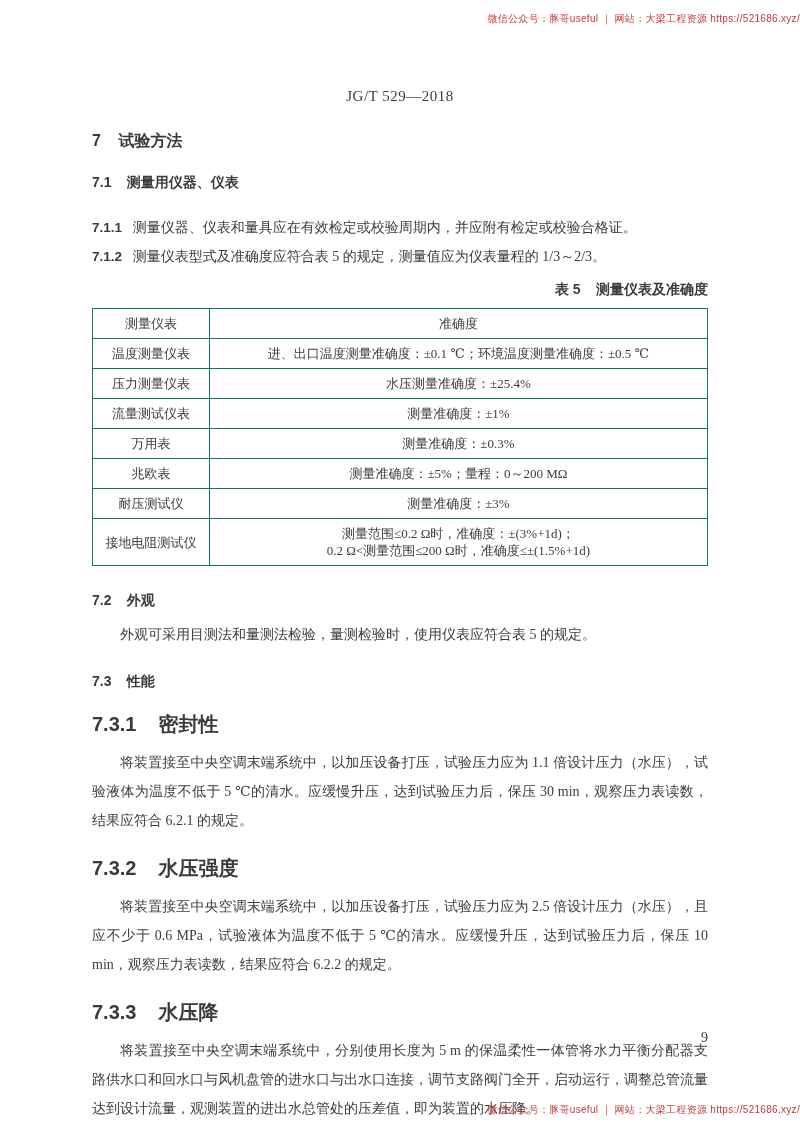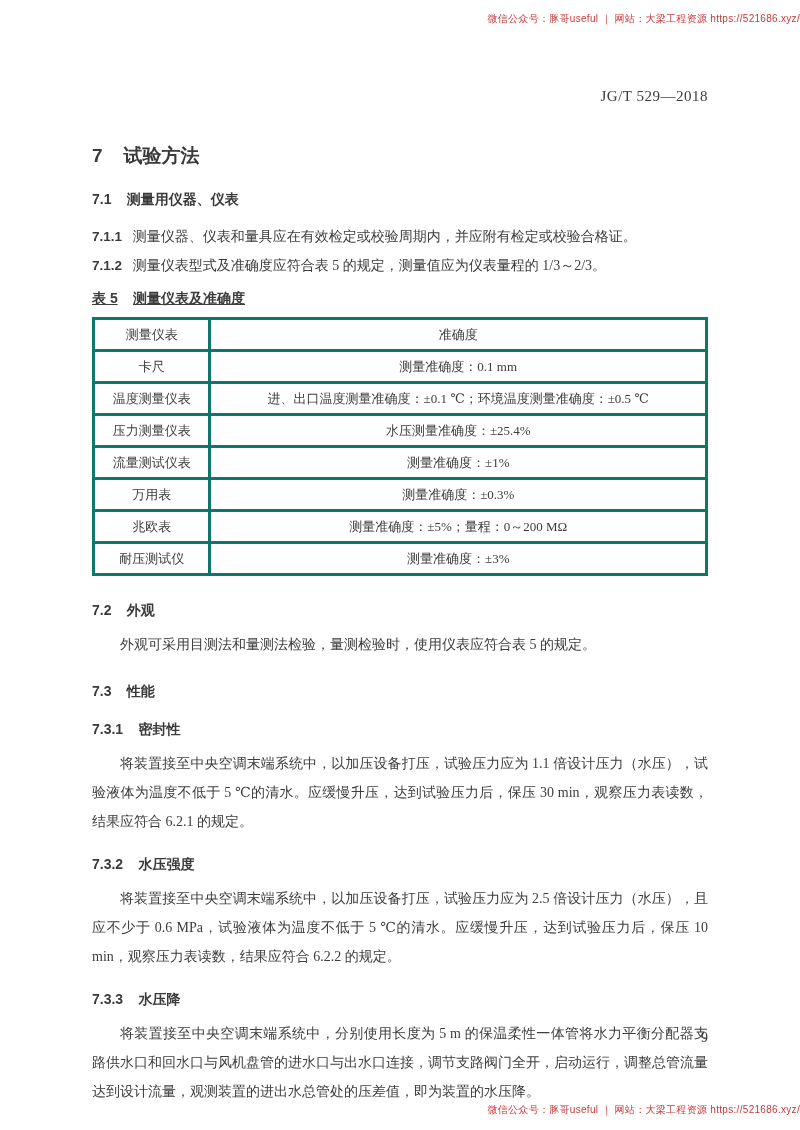--- a/index.html
+++ b/index.html
@@ -25,70 +25,69 @@
   .wm-top { top: 12px; }
   .wm-bottom { top: 1103px; }
   .content {
     position: absolute;
     left: 92px;
     right: 92px;
     top: 0;
   }
   .doc-number {
     margin-top: 88px;
-    text-align: right;
+    text-align: center;
     font-size: 15px;
     letter-spacing: 0.5px;
     color: #3c3c3c;
   }
   .heading {
     font-family: "Liberation Sans", "DejaVu Sans", sans-serif;
     font-weight: bold;
     color: #3a3a3a;
   }
-  .h-l1 { font-size: 19px; margin-top: 38px; }
+  .h-l1 { font-size: 16px; margin-top: 26px; }
   .h-l2 { font-size: 14px; margin-top: 22px; }
-  .h-l3 { font-size: 14px; margin-top: 20px; }
+  .h-l3 { font-size: 20px; margin-top: 20px; }
   .h-num { margin-right: 1.1em; }
   .clause {
-    margin: 13px 0 0 0;
+    margin: 21px 0 0 0;
     font-size: 14px;
     line-height: 29px;
     text-align: justify;
   }
   .clause-num {
     font-family: "Liberation Sans", "DejaVu Sans", sans-serif;
     font-weight: bold;
     font-size: 13.5px;
     margin-right: 0.8em;
   }
   .para {
     margin: 10px 0 0 0;
     font-size: 14px;
     line-height: 29px;
     text-align: justify;
     text-indent: 2em;
   }
   .tbl-caption {
     margin-top: 10px;
-    text-align: left;
+    text-align: right;
     font-family: "Liberation Sans", "DejaVu Sans", sans-serif;
     font-weight: bold;
     font-size: 14px;
-    text-decoration: underline;
   }
   .cap-num { margin-right: 1.1em; }
   table.acc {
     width: 100%;
     border-collapse: collapse;
     margin-top: 9px;
     table-layout: fixed;
   }
   table.acc th, table.acc td {
-    border: 3px solid #0f766e;
+    border: 1px solid #0f766e;
     font-size: 13px;
     font-weight: normal;
     text-align: center;
     vertical-align: middle;
     padding: 6px 4px;
     line-height: 17px;
     color: #3c3c3c;
   }
   table.acc th { height: 17px; }
   table.acc .col-name { width: 19%; }
@@ -138,24 +137,20 @@
           <col>
         </colgroup>
       <thead>
         <tr>
           <th>测量仪表</th>
           <th>准确度</th>
         </tr>
       </thead>
       <tbody>
         <tr>
-          <td>卡尺</td>
-          <td class="acc-val">测量准确度：0.1 mm</td>
-        </tr>
-        <tr>
           <td>温度测量仪表</td>
           <td class="acc-val">进、出口温度测量准确度：±0.1 ℃；环境温度测量准确度：±0.5 ℃</td>
         </tr>
         <tr>
           <td>压力测量仪表</td>
           <td class="acc-val">水压测量准确度：±25.4%</td>
         </tr>
         <tr>
           <td>流量测试仪表</td>
           <td class="acc-val">测量准确度：±1%</td>
@@ -165,20 +160,25 @@
           <td class="acc-val">测量准确度：±0.3%</td>
         </tr>
         <tr>
           <td>兆欧表</td>
           <td class="acc-val">测量准确度：±5%；量程：0～200 MΩ</td>
         </tr>
         <tr>
           <td>耐压测试仪</td>
           <td class="acc-val">测量准确度：±3%</td>
         </tr>
+        <tr>
+          <td>接地电阻测试仪</td>
+          <td class="acc-val">测量范围≤0.2 Ω时，准确度：±(3%+1d)；
+0.2 Ω&lt;测量范围≤200 Ω时，准确度≤±(1.5%+1d)</td>
+        </tr>
       </tbody>
     </table>
 
     <div class="heading h-l2" style="margin-top:26px;">
       <span class="h-num">7.2</span><span>外观</span>
     </div>
 
     <p class="para">外观可采用目测法和量测法检验，量测检验时，使用仪表应符合表 5 的规定。</p>
 
     <div class="heading h-l2" style="margin-top:24px;">

